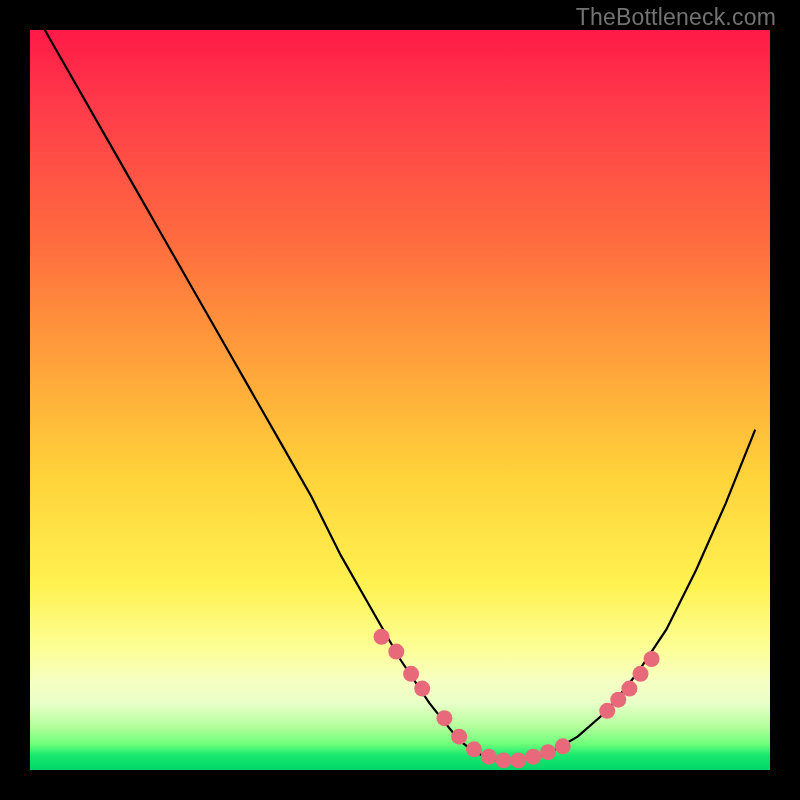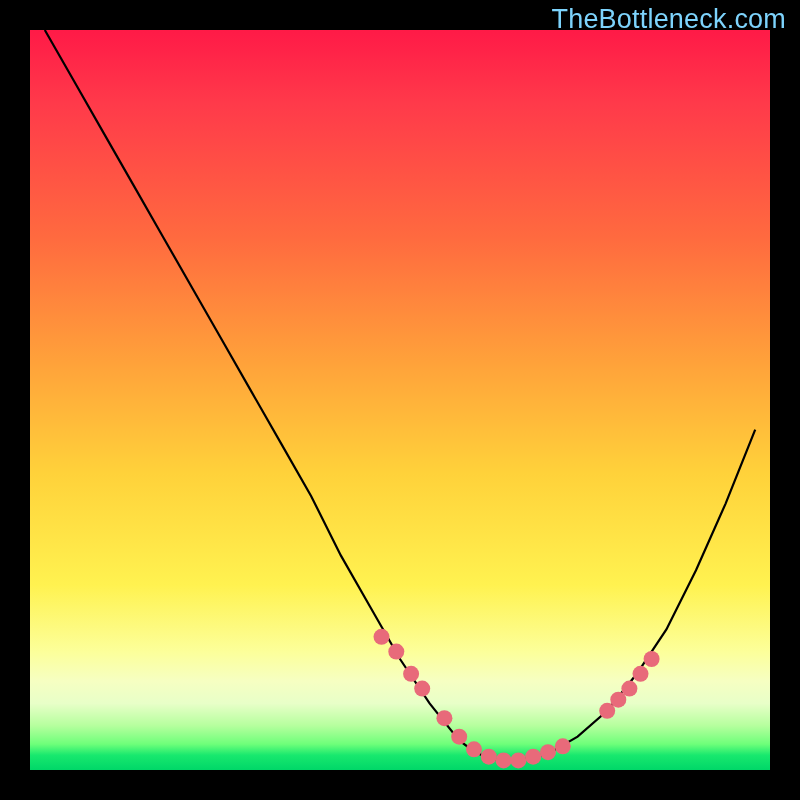--- a/index.html
+++ b/index.html
@@ -15,23 +15,23 @@
     position: absolute;
     top: 0;
     left: 0;
     width: 800px;
     height: 800px;
     background: #000;
   }
   .watermark {
     position: absolute;
     top: 4px;
-    right: 14px;
-    color: #7dd3fc;
-    font-size: 27px;
+    right: 24px;
+    color: #737373;
+    font-size: 23px;
     font-weight: 500;
     letter-spacing: 0.2px;
     user-select: none;
   }
   .plot {
     position: absolute;
     left: 30px;
     top: 30px;
     width: 740px;
     height: 740px;

